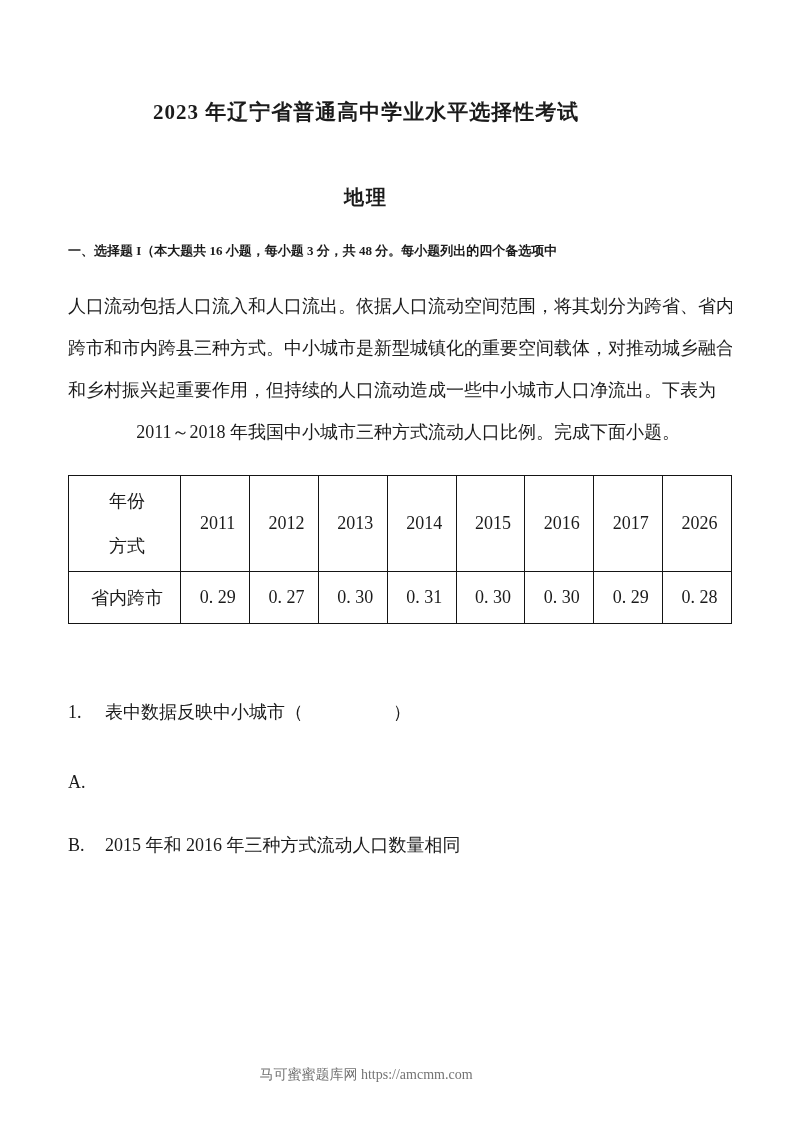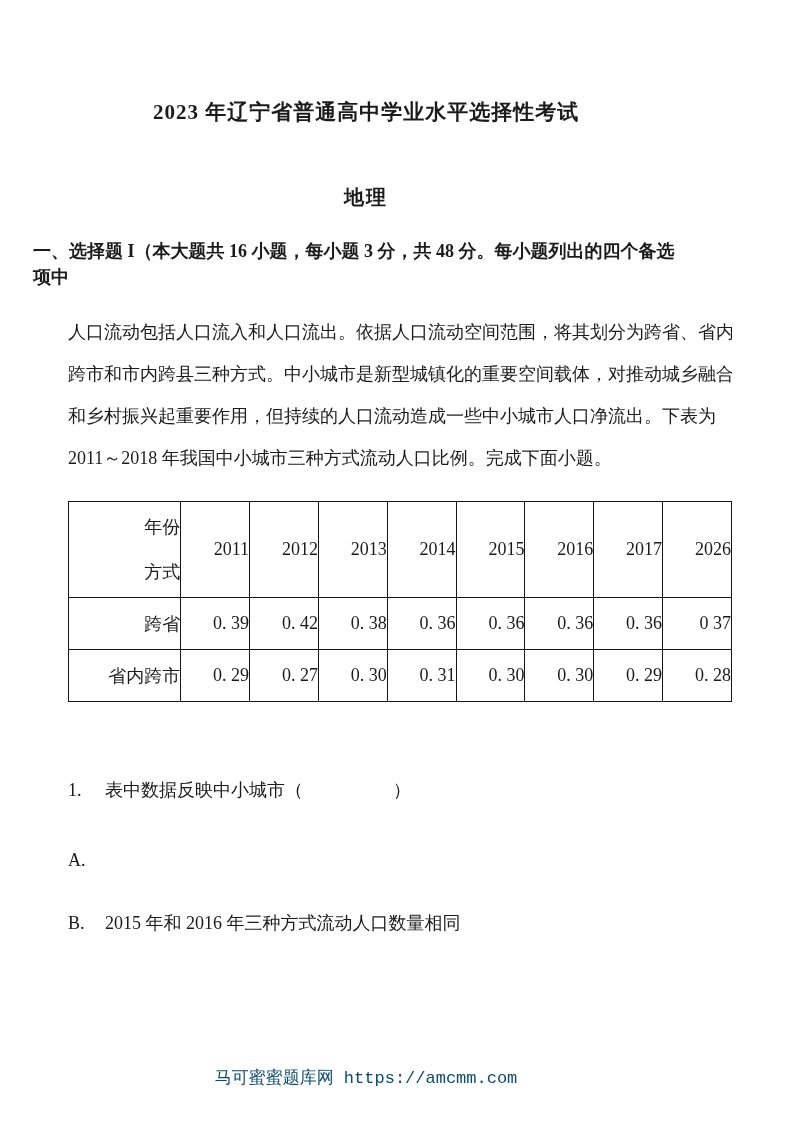--- a/index.html
+++ b/index.html
@@ -22,41 +22,41 @@
   }
   .doc-subject {
     margin-top: 56px;
     text-align: center;
     font-size: 20px;
     line-height: 28px;
     font-weight: bold;
     letter-spacing: 2px;
   }
   .section-instructions {
-    margin: 27px 56px 0 33px;
-    font-size: 18px;
+    margin: 27px 56px 0 68px;
+    font-size: 13px;
     line-height: 26px;
     font-weight: bold;
   }
   .passage {
     margin: 21px 52px 0 68px;
     font-size: 18px;
     line-height: 42px;
   }
-  .passage .line { white-space: nowrap; }
+  .passage .line { white-space: nowrap; text-align: right; }
   table.data-table {
     margin: 22px 0 0 68px;
     border-collapse: collapse;
     table-layout: fixed;
     font-size: 18px;
   }
   table.data-table td {
     border: 1px solid #151515;
     vertical-align: middle;
-    text-align: right;
+    text-align: center;
     padding: 0 0 0 5px;
     overflow: hidden;
   }
   td.col-label { width: 110px; padding-left: 8px; }
   td.col-year  { width: 64px; font-family: Liberation Serif, serif; }
   tr.header-row td { height: 95px; }
   tr.data-row td { height: 51px; }
   .corner-cell {
     display: flex;
     flex-direction: column;
@@ -73,23 +73,23 @@
   .q-label { width: 37px; flex: 0 0 37px; }
   .question-line { margin-top: 76px; }
   .option-a { margin-top: 46px; }
   .option-b { margin-top: 39px; }
   .footer {
     position: absolute;
     top: 1066px;
     left: 0;
     width: 100%;
     text-align: center;
-    font-family: Liberation Mono, monospace;
-    font-size: 17px;
-    color: #0c4a6e;
+    font-family: Liberation Serif, serif;
+    font-size: 14px;
+    color: #737373;
   }
 </style>
 </head>
 <body>
 
 <div class="page">
 
   <div class="doc-title">2023 年辽宁省普通高中学业水平选择性考试</div>
 
   <div class="doc-subject">地理</div>
@@ -117,31 +117,20 @@
       <td class="col-year">2011</td>
       <td class="col-year">2012</td>
       <td class="col-year">2013</td>
       <td class="col-year">2014</td>
       <td class="col-year">2015</td>
       <td class="col-year">2016</td>
       <td class="col-year">2017</td>
       <td class="col-year">2026</td>
     </tr>
     <tr class="data-row">
-      <td class="col-label">跨省</td>
-      <td>0. 39</td>
-      <td>0. 42</td>
-      <td>0. 38</td>
-      <td>0. 36</td>
-      <td>0. 36</td>
-      <td>0. 36</td>
-      <td>0. 36</td>
-      <td>0 37</td>
-    </tr>
-    <tr class="data-row">
       <td class="col-label">省内跨市</td>
       <td>0. 29</td>
       <td>0. 27</td>
       <td>0. 30</td>
       <td>0. 31</td>
       <td>0. 30</td>
       <td>0. 30</td>
       <td>0. 29</td>
       <td>0. 28</td>
     </tr>

